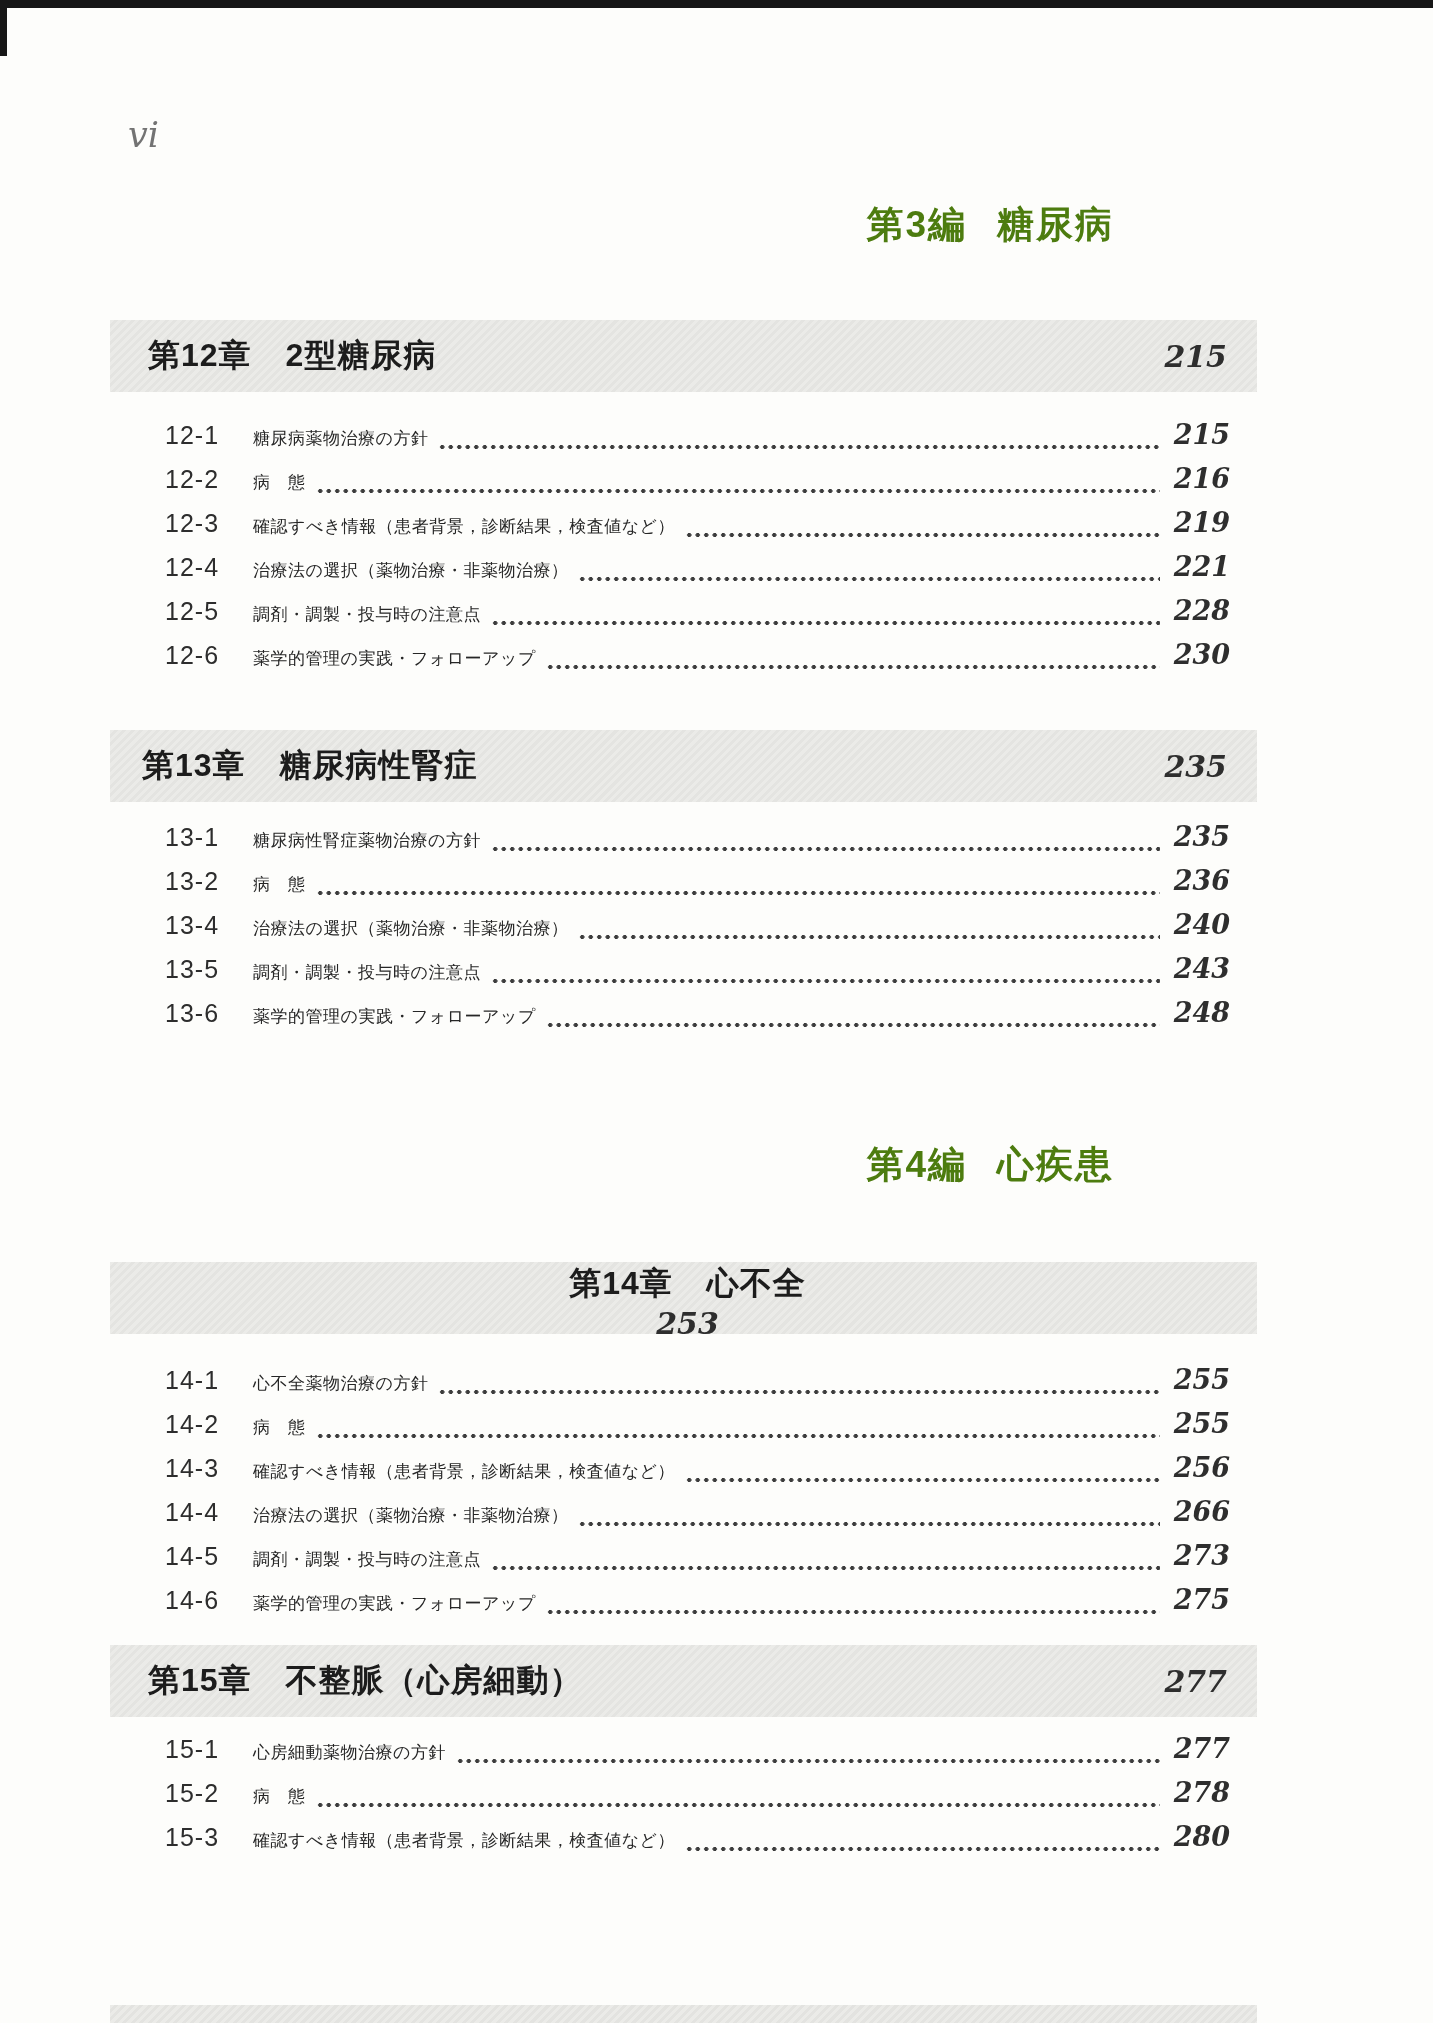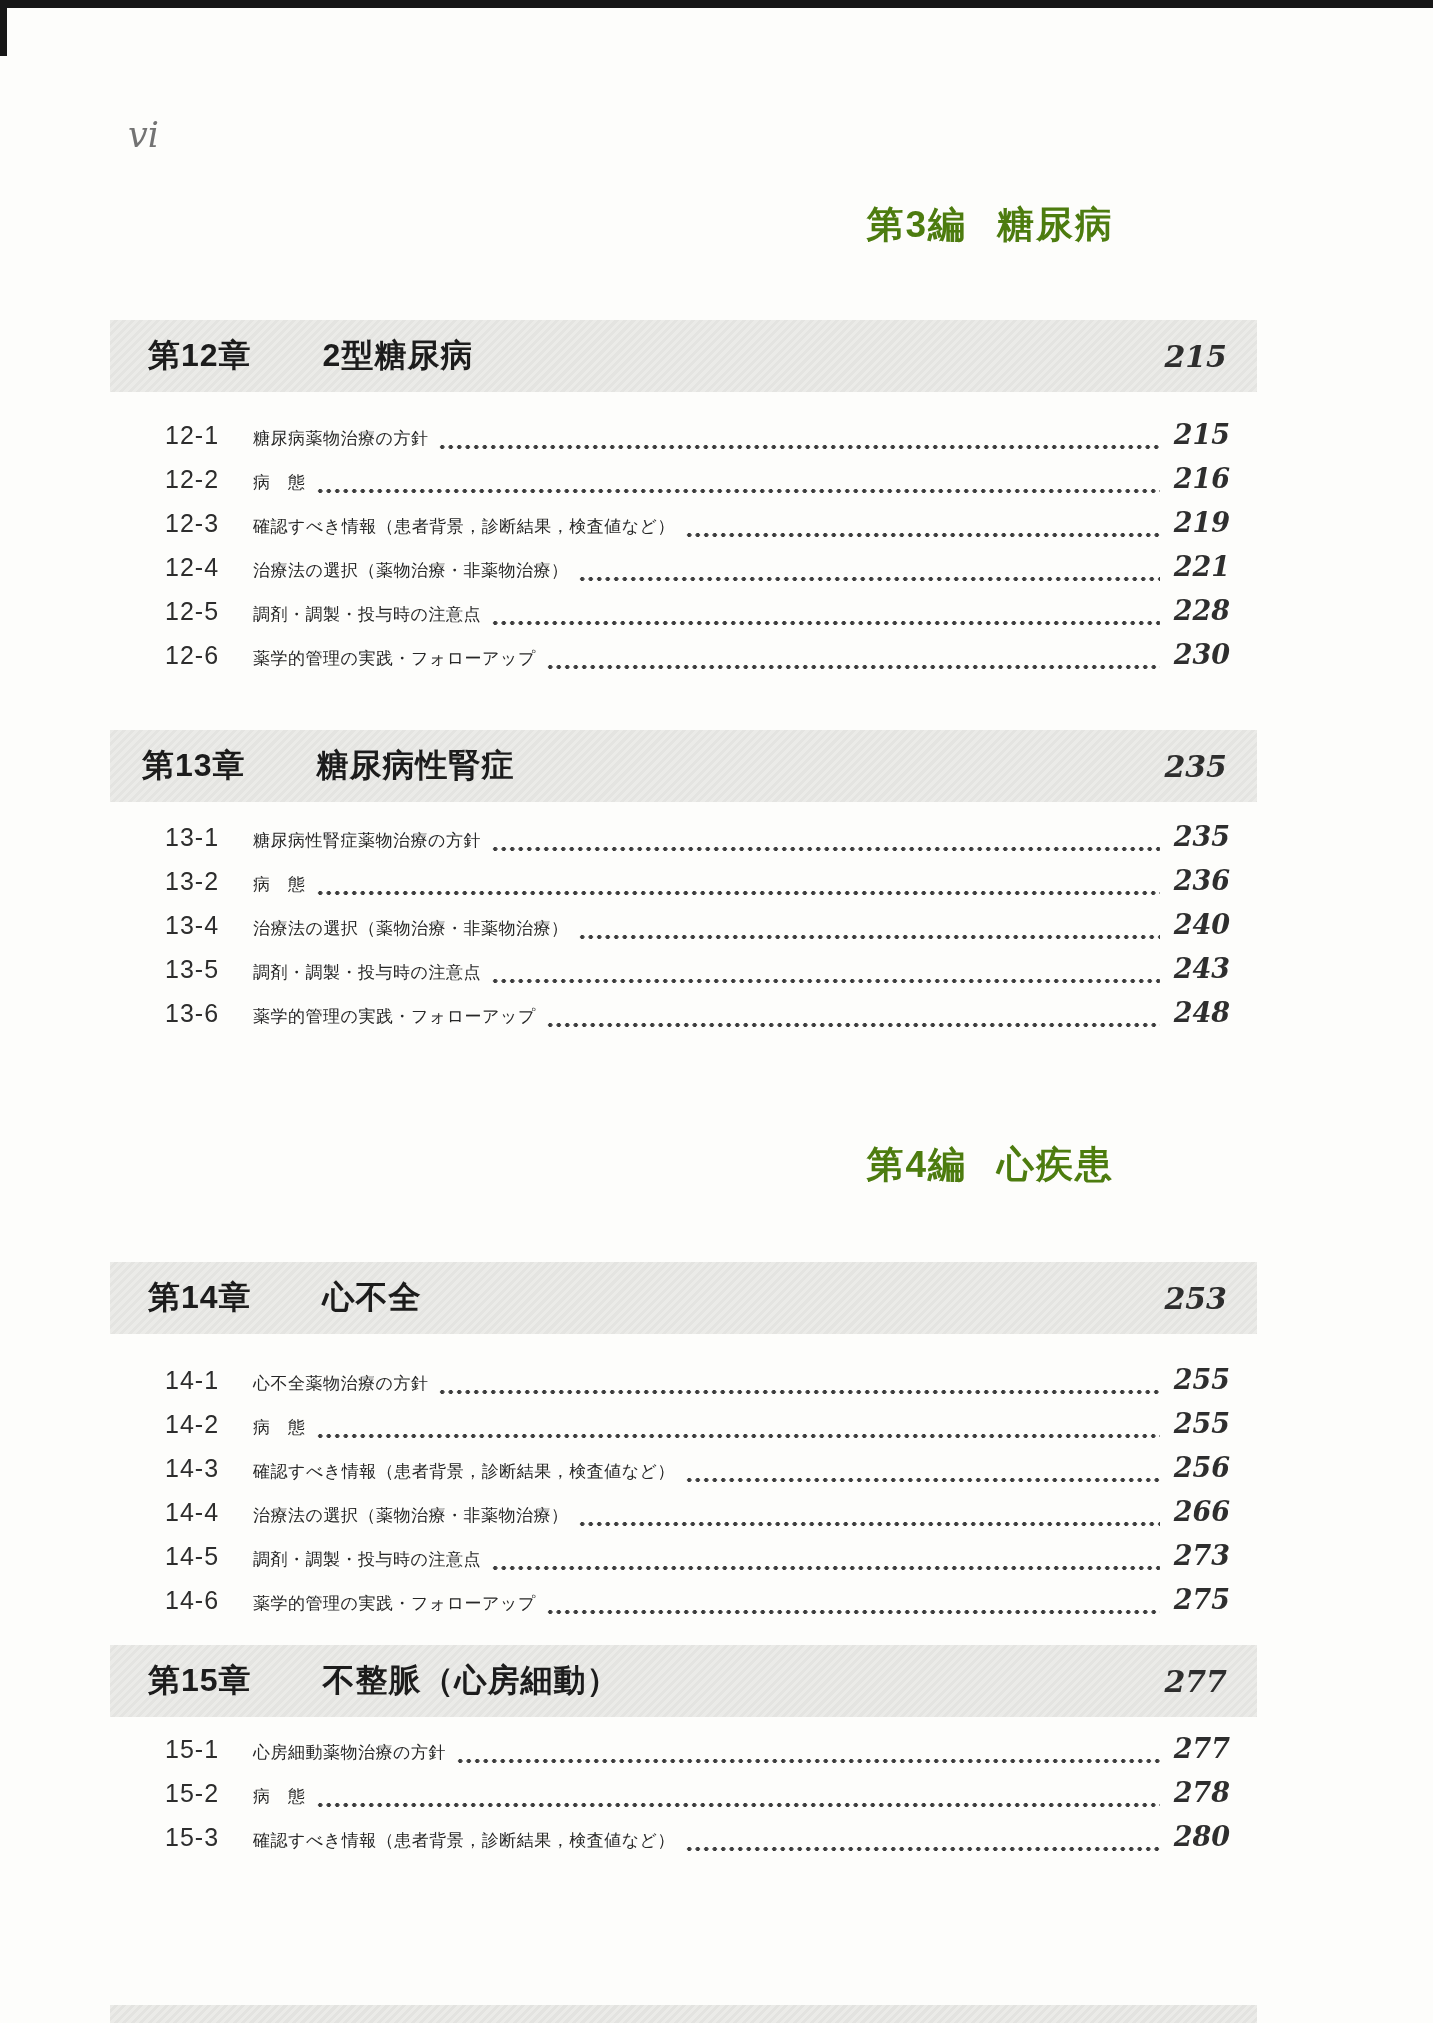--- a/index.html
+++ b/index.html
@@ -19,21 +19,21 @@
     font-style:italic;font-size:35px;color:#737373;}
   
   .part-title{position:absolute;left:0;width:1114px;text-align:right;height:58px;
     font-size:37px;font-weight:bold;color:#4d7c0f;letter-spacing:2px;}
   .part-title .gap{display:inline-block;width:30px;}
   
   .chapter-band{position:absolute;left:110px;width:1147px;height:72px;
     background:repeating-linear-gradient(135deg,#ebebe8 0 3px,#e4e4e1 3px 6px);
     display:flex;align-items:center;justify-content:space-between;
     padding:0 30px 0 38px;box-sizing:border-box;}
-  .ch-left{display:flex;align-items:flex-start;gap:37px;}
+  .ch-left{display:flex;align-items:flex-start;}
   .ch-label,.ch-title{font-size:32px;font-weight:bold;color:#1c1c1c;letter-spacing:1px;}
   .ch-title{margin-left:34px;}
   .ch-page{font-family:"DejaVu Serif","Liberation Serif",serif;font-style:italic;font-weight:bold;
     font-size:30px;color:#2e2e2e;}
   
   .entries{position:absolute;left:165px;width:1065px;}
   .row{display:flex;align-items:flex-end;height:44px;}
   .num{width:88px;flex:0 0 auto;font-size:25px;color:#2d2d2d;letter-spacing:1px;}
   .ttl{flex:0 0 auto;font-size:17px;color:#262626;letter-spacing:0.5px;white-space:nowrap;}
   .dots{flex:1 1 auto;height:6px;margin:14px 6px 0 10px;
@@ -138,21 +138,21 @@
     <span class="ttl">薬学的管理の実践・フォローアップ</span>
     <span class="dots"></span>
     <span class="pg">248</span>
   </div>
 </div>
 
 <div class="part-title" style="top:1140px;">
   <span>第4編</span><span class="gap"></span><span>心疾患</span>
 </div>
 
-<div class="chapter-band" style="top:1262px;">
+<div class="chapter-band" style="top:1262px;flex-direction:column;">
   <div class="ch-left">
     <span class="ch-label">第14章</span>
     <span class="ch-title">心不全</span>
   </div>
   <span class="ch-page">253</span>
 </div>
 <div class="entries" style="top:1351px;">
   <div class="row">
     <span class="num">14-1</span>
     <span class="ttl">心不全薬物治療の方針</span>

